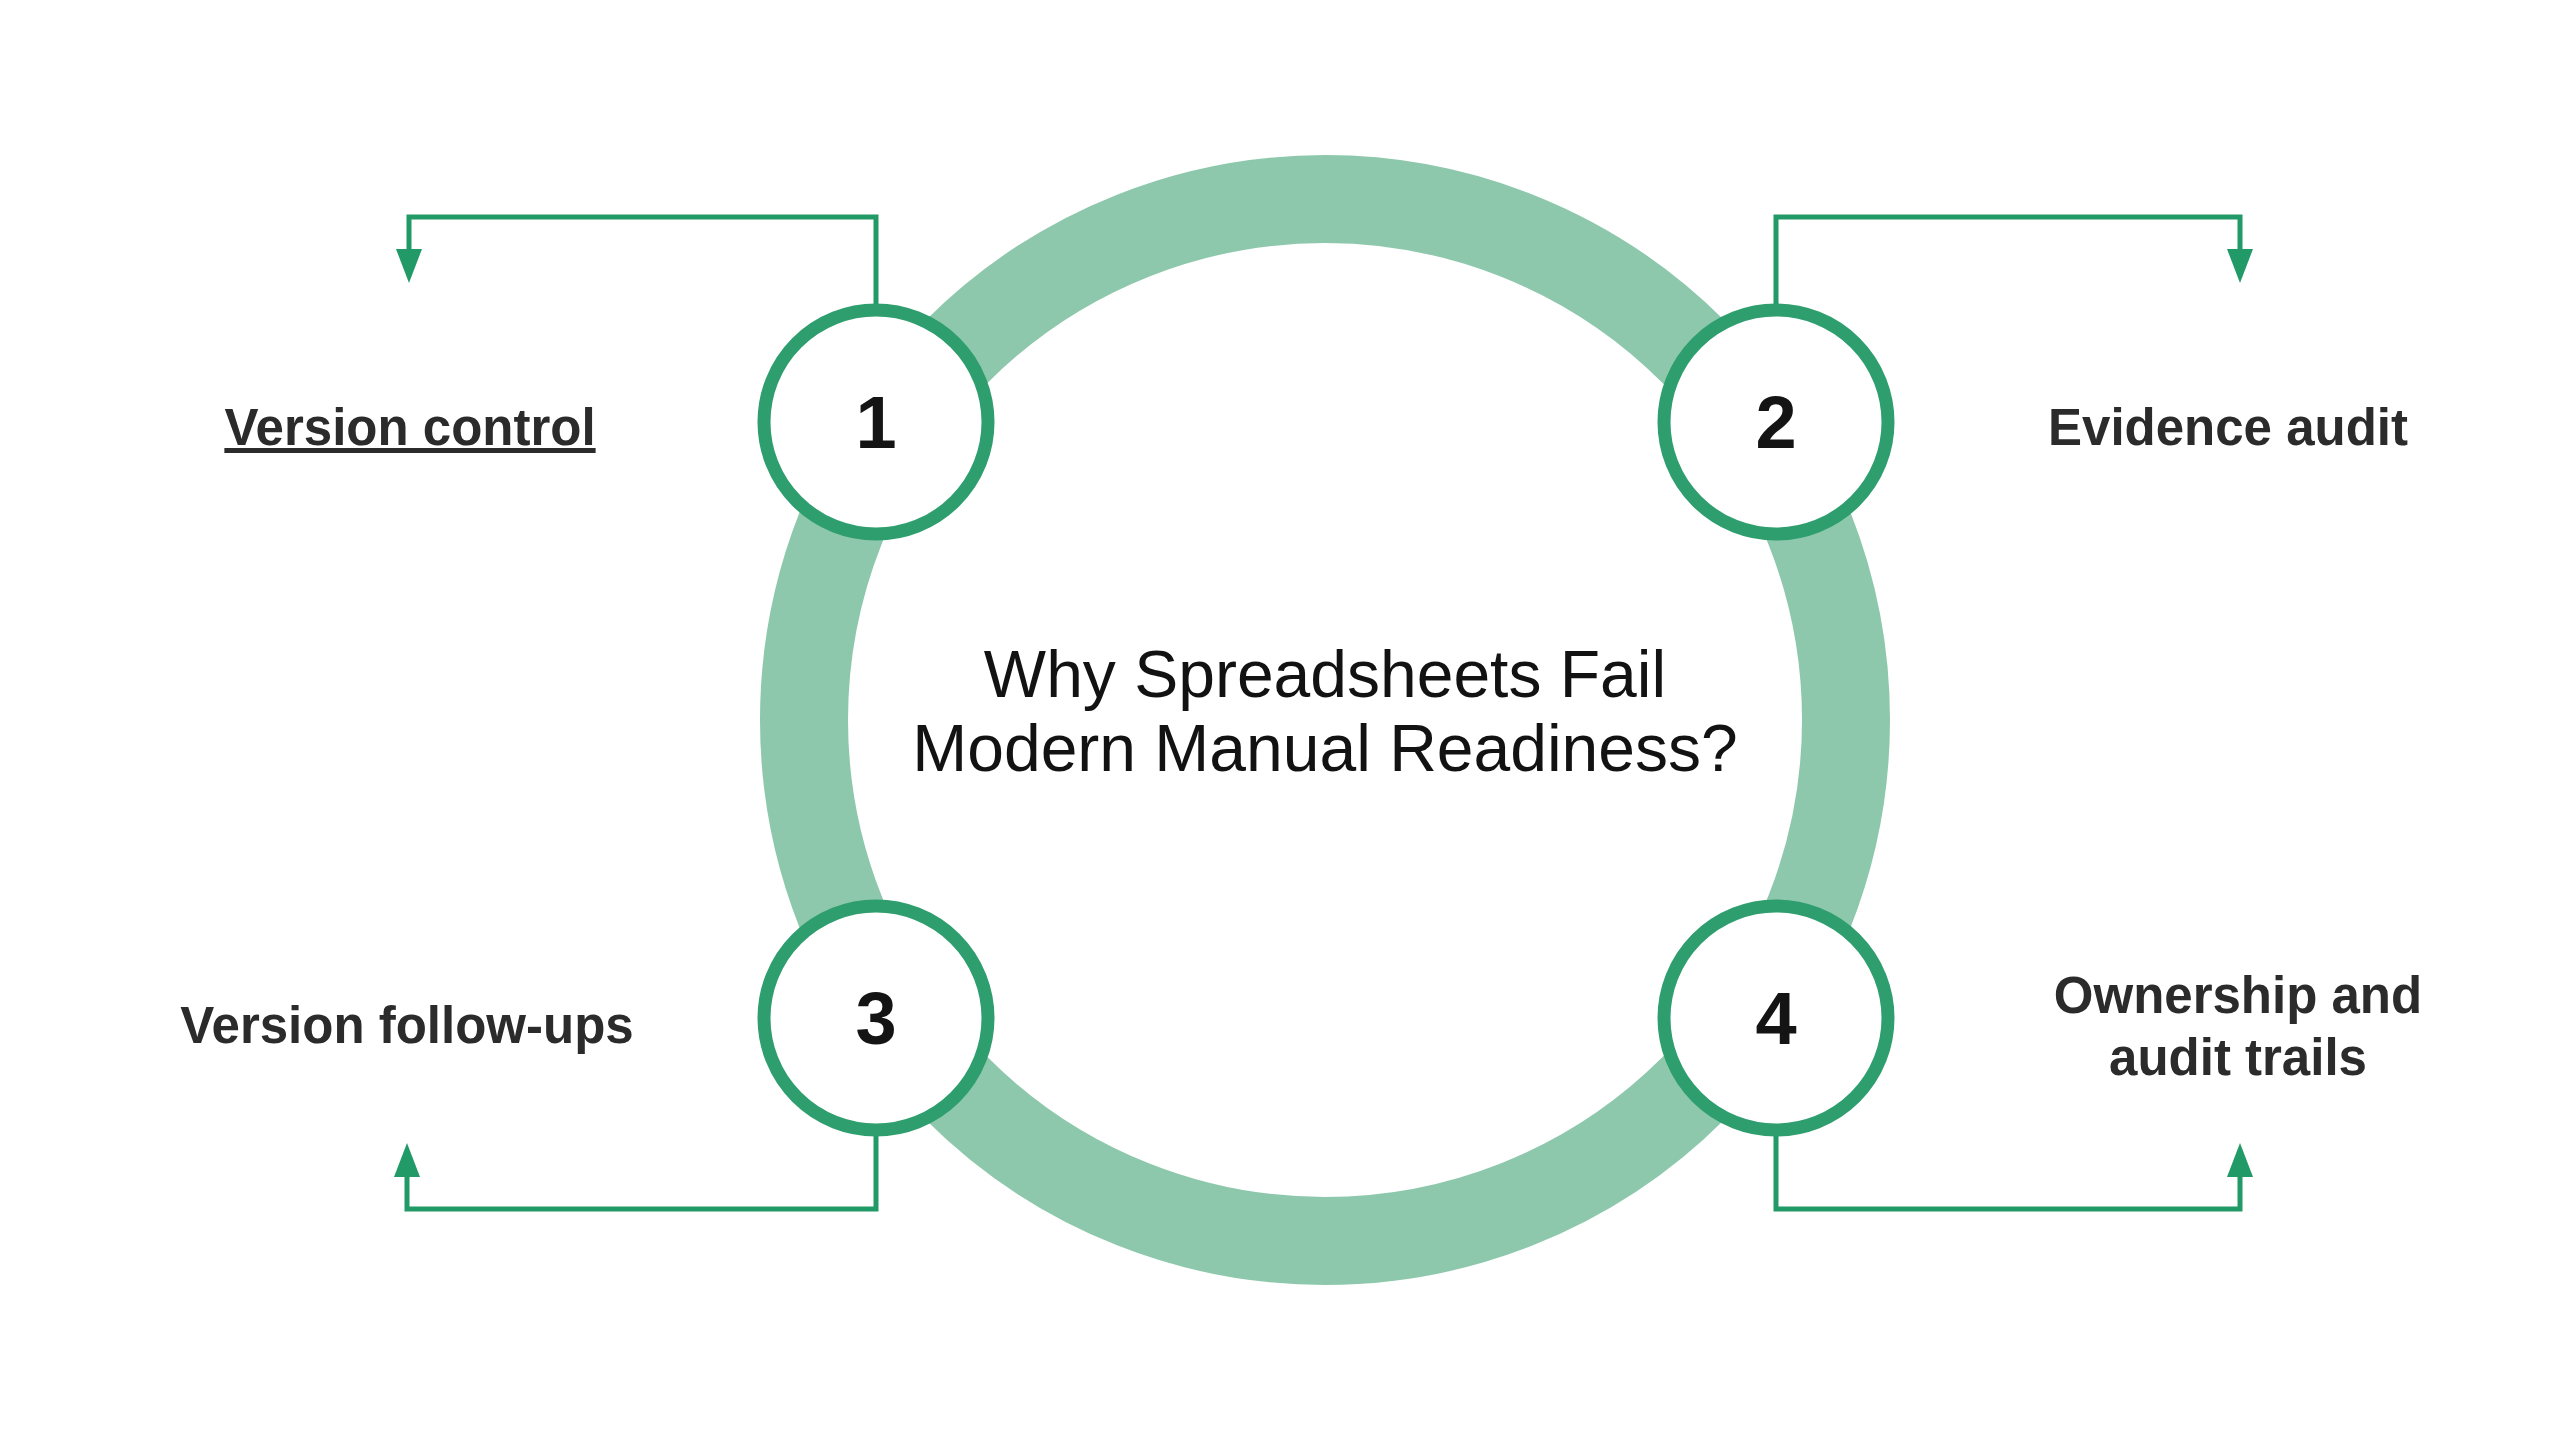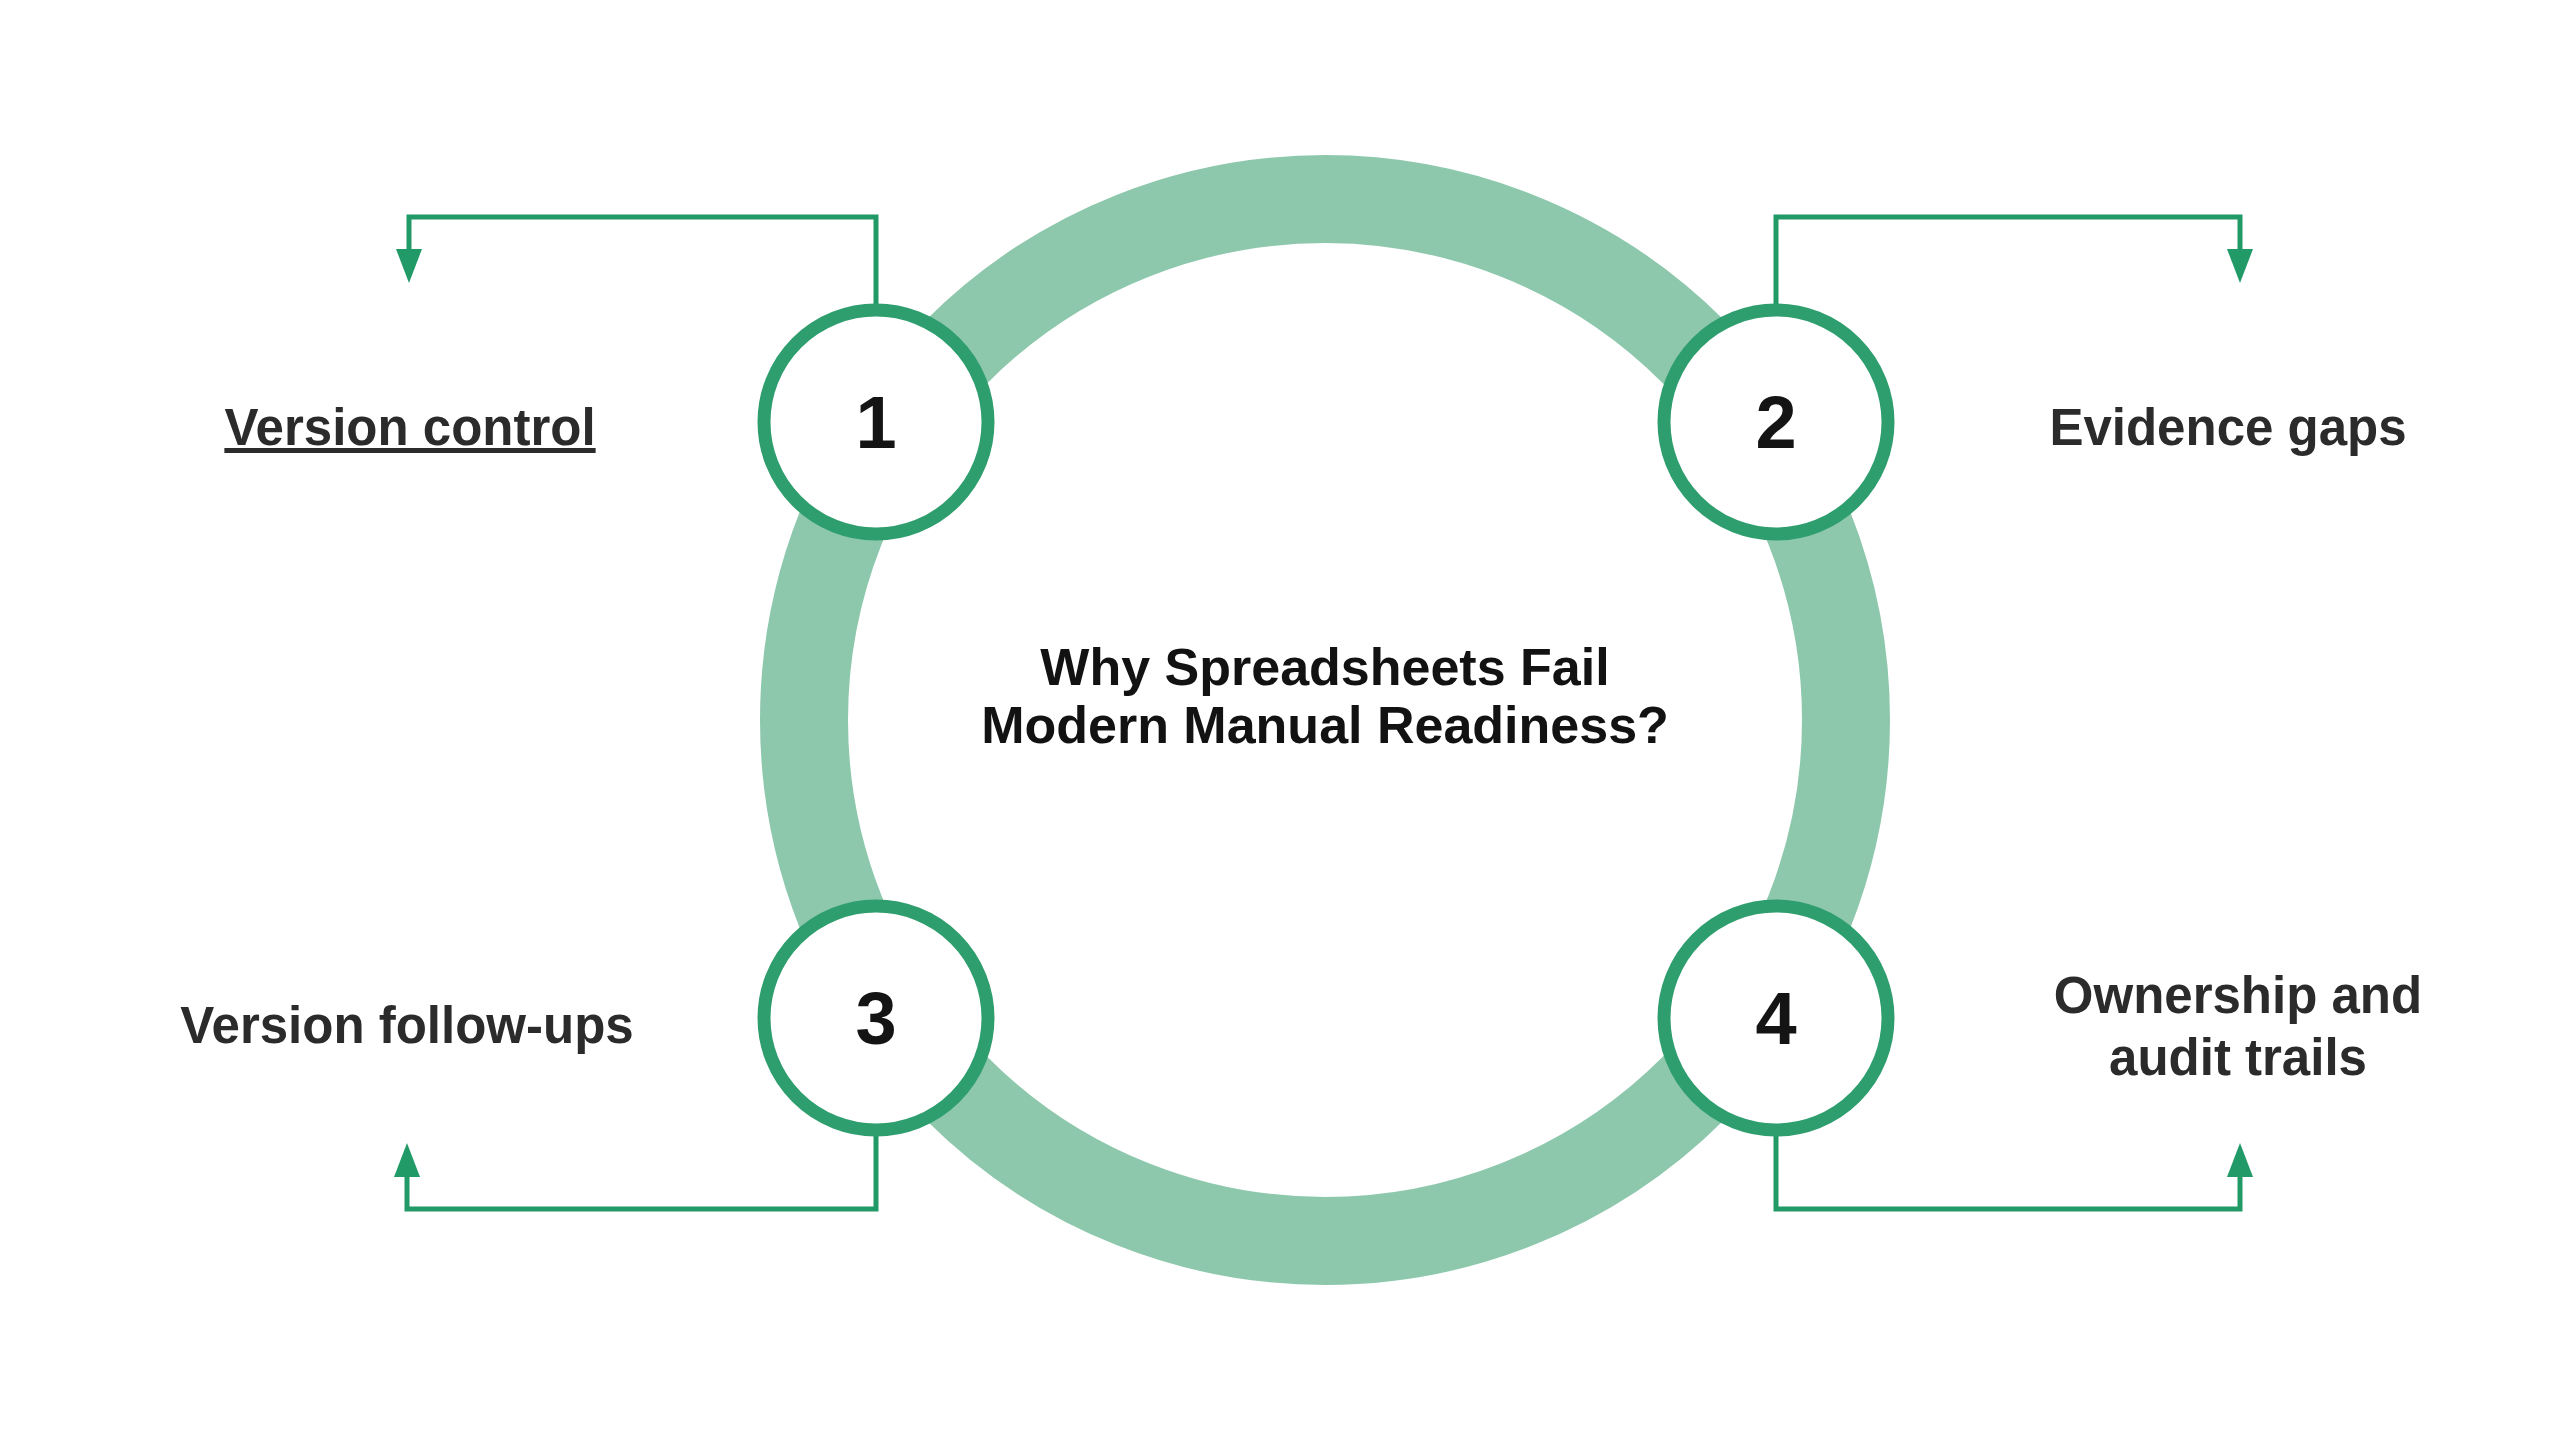--- a/index.html
+++ b/index.html
@@ -43,22 +43,22 @@
   }
   .side-label.narrow {
     width: 480px;
   }
   #center-title {
     position: absolute;
     left: 725px;
     top: 638px;
     width: 1200px;
     text-align: center;
-    font-size: 52px;
-    font-weight: 700;
+    font-size: 66px;
+    font-weight: 400;
     color: #121212;
     line-height: 1.12;
   }
 </style>
 </head>
 <body>
 
 <div id="stage">
 
   <svg id="diagram-svg" width="2560" height="1439" viewBox="0 0 2560 1439">
@@ -82,21 +82,21 @@
     <circle cx="876" cy="1018" r="112" fill="#ffffff" stroke="#2e9e6e" stroke-width="13"></circle>
     <circle cx="1776" cy="1018" r="112" fill="#ffffff" stroke="#2e9e6e" stroke-width="13"></circle>
   </svg>
 
   <div class="step-number" style="left:764px; top:310px;">1</div>
   <div class="step-number" style="left:1664px; top:310px;">2</div>
   <div class="step-number" style="left:764px; top:906px;">3</div>
   <div class="step-number" style="left:1664px; top:906px;">4</div>
 
   <div class="side-label" style="left:110px; top:397px;text-decoration:underline;">Version control</div>
-  <div class="side-label" style="left:1928px; top:397px;">Evidence gaps</div>
+  <div class="side-label" style="left:1928px; top:397px;">Evidence audit</div>
   <div class="side-label" style="left:107px; top:995px;">Version follow-ups</div>
   <div class="side-label narrow" style="left:1998px; top:965px;">Ownership and audit trails</div>
 
   <div id="center-title">
     <div>Why Spreadsheets Fail</div>
     <div>Modern Manual Readiness?</div>
   </div>
 
 </div>
 

